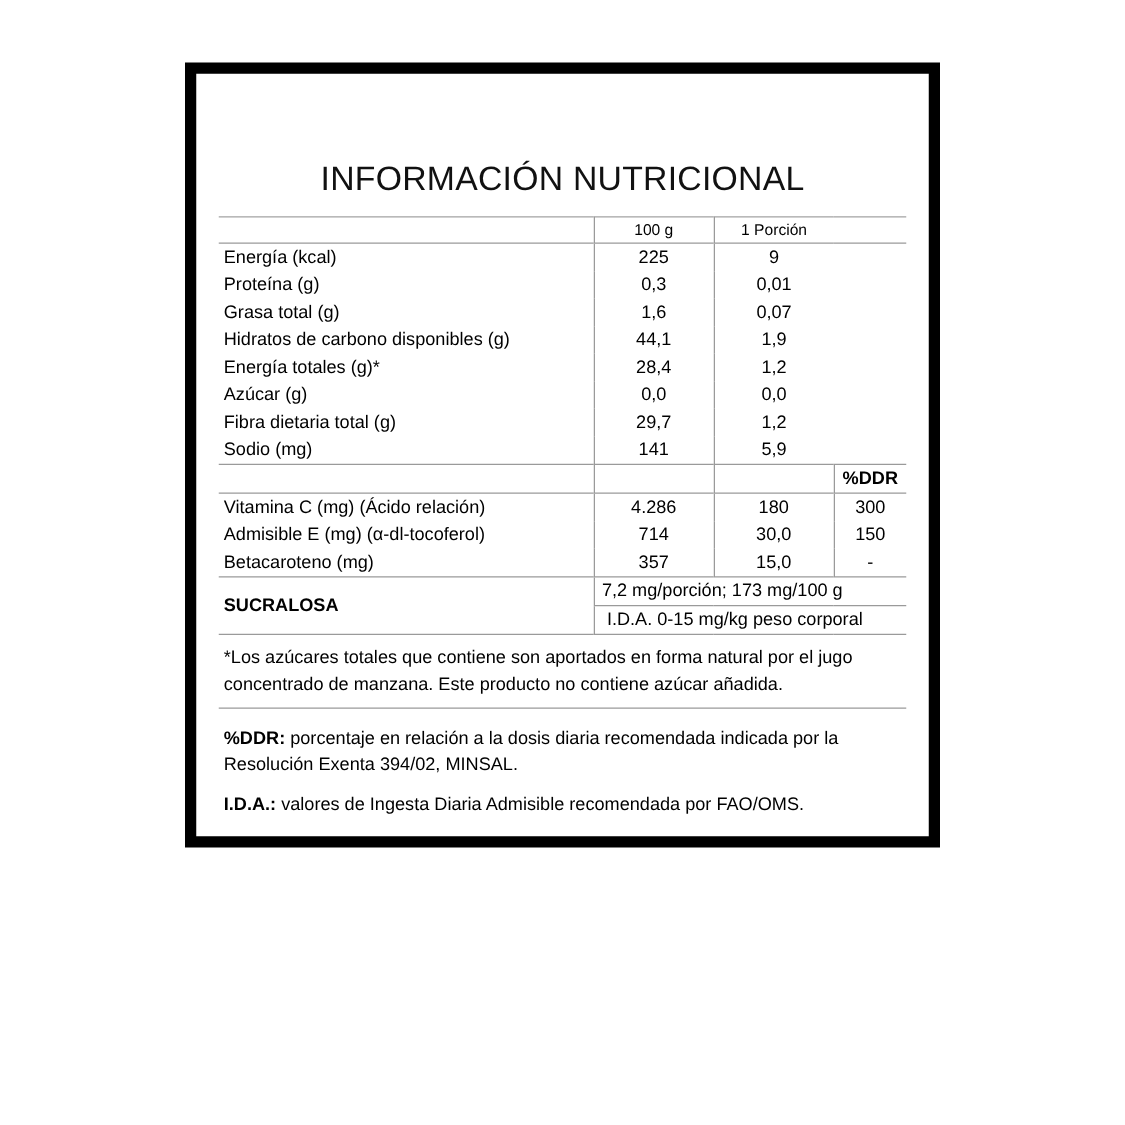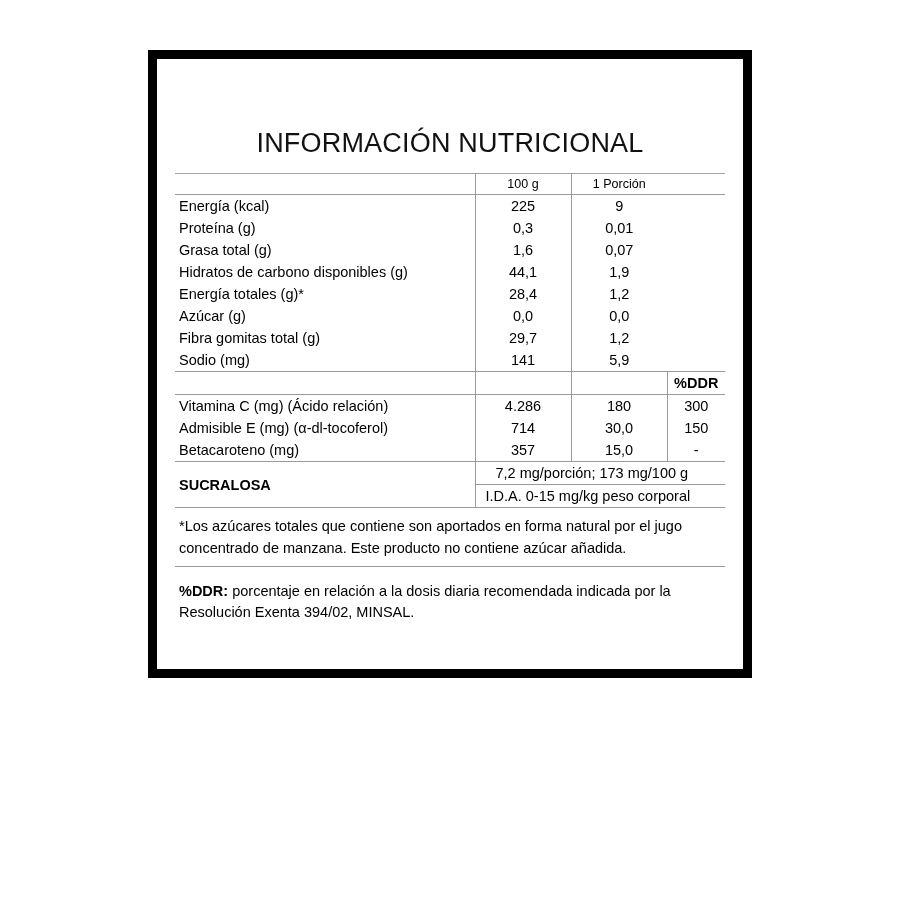--- a/index.html
+++ b/index.html
@@ -145,21 +145,21 @@
           <td class="c vline-l">1,2</td>
           <td class="c"></td>
         </tr>
         <tr>
           <td class="indent1">Azúcar (g)</td>
           <td class="c vline-l">0,0</td>
           <td class="c vline-l">0,0</td>
           <td class="c"></td>
         </tr>
         <tr>
-          <td>Fibra gomitas total (g)</td>
+          <td>Fibra dietaria total (g)</td>
           <td class="c vline-l">29,7</td>
           <td class="c vline-l">1,2</td>
           <td class="c"></td>
         </tr>
         <tr class="rule-bottom">
           <td>Sodio (mg)</td>
           <td class="c vline-l">141</td>
           <td class="c vline-l">5,9</td>
           <td class="c"></td>
         </tr>
@@ -185,30 +185,31 @@
         </tr>
         <tr class="rule-bottom">
           <td>Betacaroteno (mg)</td>
           <td class="c vline-l">357</td>
           <td class="c vline-l">15,0</td>
           <td class="c vline-l">-</td>
         </tr>
 
         <tr class="rule-bottom">
           <td rowspan="2" class="sucralosa-label">SUCRALOSA</td>
-          <td colspan="3" class="sucralosa-val vline-l" style="padding-left:20px">7,2 mg/porción; 173 mg/100 g</td>
+          <td colspan="3" class="sucralosa-val vline-l" style="padding-left:6px">7,2 mg/porción; 173 mg/100 g</td>
         </tr>
         <tr class="rule-bottom">
           <td colspan="3" class="sucralosa-val vline-l" style="padding-left:10px">I.D.A. 0-15 mg/kg peso corporal</td>
         </tr>
       </tbody>
     </table>
 
     <div class="notes">
       <p>*Los azúcares totales que contiene son aportados en forma natural por el jugo concentrado de manzana. Este producto no contiene azúcar añadida.</p>
     </div>
     <div class="sep"></div>
     <div class="notes">
       <p><span class="bold">%DDR:</span><span> porcentaje en relación a la dosis diaria recomendada indicada por la Resolución Exenta 394/02, MINSAL.</span></p>
+      <p><span class="bold">I.D.A.:</span><span> valores de Ingesta Diaria Admisible recomendada por FAO/OMS.</span></p>
     </div>
 
   </div>
 </div>
 
 </body></html>

